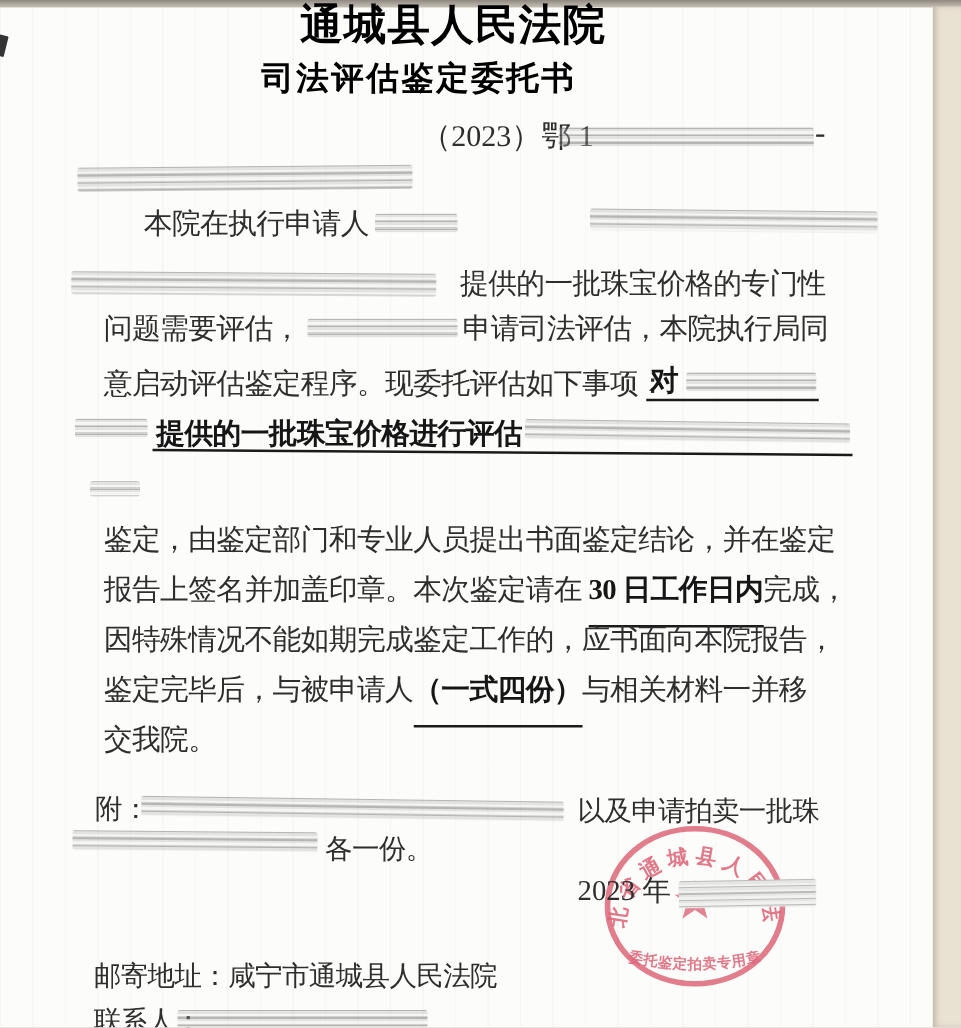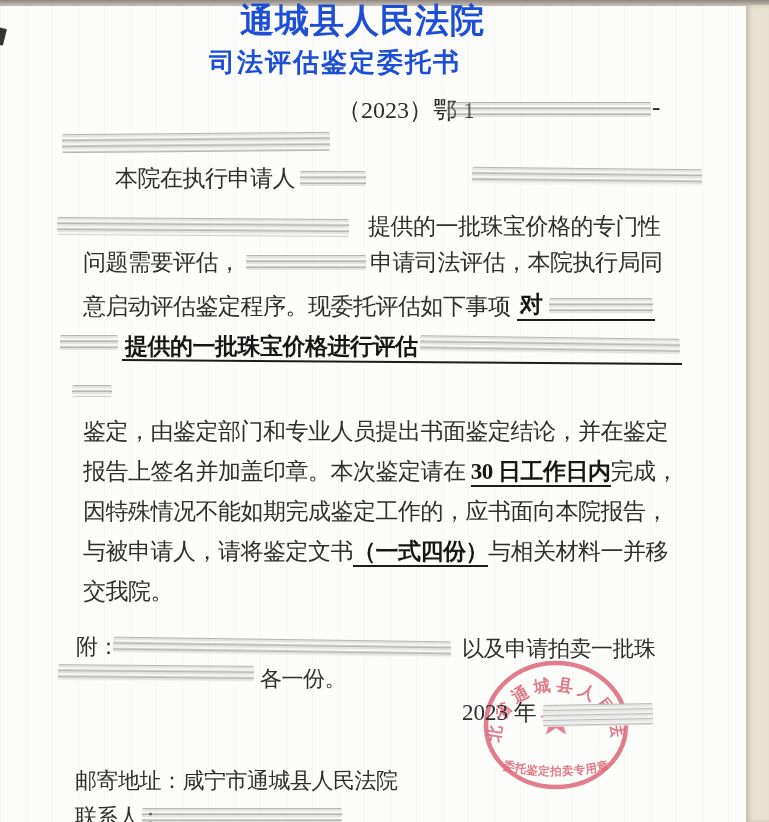--- a/index.html
+++ b/index.html
@@ -7,25 +7,25 @@
     position:relative;width:769px;height:822px;overflow:hidden;
     background:#fcfcfa;
     font-family:"Liberation Serif","DejaVu Serif",serif;
     color:#2e2e2e;
   }
   .page::before{ 
     content:"";position:absolute;inset:0;pointer-events:none;
     background:repeating-linear-gradient(90deg, rgba(150,140,125,0.05) 0 1px, transparent 1px 26px);
   }
   .t{position:absolute;white-space:nowrap;line-height:1.15;}
-  .title{font-family:"Liberation Sans","DejaVu Sans",sans-serif;font-weight:700;color:#1d4ed8;}
+  .title{font-family:"Liberation Sans","DejaVu Sans",sans-serif;font-weight:700;color:#000000;}
   .body-text{font-size:23px;letter-spacing:-0.5px;}
   .small-text{font-size:22px;letter-spacing:-0.5px;}
   .bold{font-weight:700;color:#161616;}
-  .bu{font-weight:700;color:#161616;border-bottom:2px solid #1b1b1b;padding-bottom:1px;}
+  .bu{font-weight:700;color:#161616;border-bottom:2px solid #1b1b1b;padding-bottom:16px;}
   .redact{
     position:absolute;border-radius:2px;
     background:repeating-linear-gradient(180deg,
       rgba(110,110,110,0.50) 0 1px,
       rgba(185,185,185,0.38) 1px 3px,
       rgba(230,230,230,0.30) 3px 5px,
       rgba(150,150,150,0.42) 5px 6px);
     filter:blur(0.6px);
   }
   .redact-opaque{
@@ -86,21 +86,21 @@
 
   <div class="redact" style="left:60px;top:335px;width:58px;height:15px;"></div>
   <div class="t body-text bold" style="left:125px;top:334px;">提供的一批珠宝价格进行评估</div>
   <div class="redact" style="left:420px;top:337px;width:260px;height:16px;transform:rotate(0.8deg);"></div>
   <div class="uline" style="left:122px;top:361px;width:560px;transform:rotate(0.4deg);"></div>
 
   <div class="redact" style="left:72px;top:385px;width:40px;height:12px;"></div>
   <div class="t body-text" style="left:83px;top:419px;">鉴定，由鉴定部门和专业人员提出书面鉴定结论，并在鉴定</div>
   <div class="t body-text" style="left:83px;top:459px;"><span>报告上签名并加盖印章。本次鉴定请在 </span><span class="bu">30 日工作日内</span><span>完成，</span></div>
   <div class="t body-text" style="left:83px;top:499px;text-align:right;">因特殊情况不能如期完成鉴定工作的，应书面向本院报告，</div>
-  <div class="t body-text" style="left:83px;top:539px;"><span>与被申请人，请将鉴定文书</span><span class="bu">（一式四份）</span><span>与相关材料一并移</span></div>
+  <div class="t body-text" style="left:83px;top:539px;"><span>鉴定完毕后，与被申请人</span><span class="bu">（一式四份）</span><span>与相关材料一并移</span></div>
   <div class="t body-text" style="left:83px;top:579px;">交我院。</div>
 
   <div class="t small-text" style="left:76px;top:634px;">附：</div>
   <div class="redact" style="left:113px;top:639px;width:338px;height:16px;transform:rotate(0.8deg);"></div>
   <div class="t small-text" style="left:462px;top:636px;">以及申请拍卖一批珠</div>
   <div class="redact" style="left:58px;top:665px;width:196px;height:16px;transform:rotate(0.5deg);"></div>
   <div class="t small-text" style="left:260px;top:666px;">各一份。</div>
 
   <svg class="seal-svg" width="168" height="152" viewBox="0 0 168 152">
     <ellipse cx="84" cy="75" rx="70" ry="62" fill="none" stroke="#dc5168" stroke-width="4.5" stroke-opacity="0.85"></ellipse>

